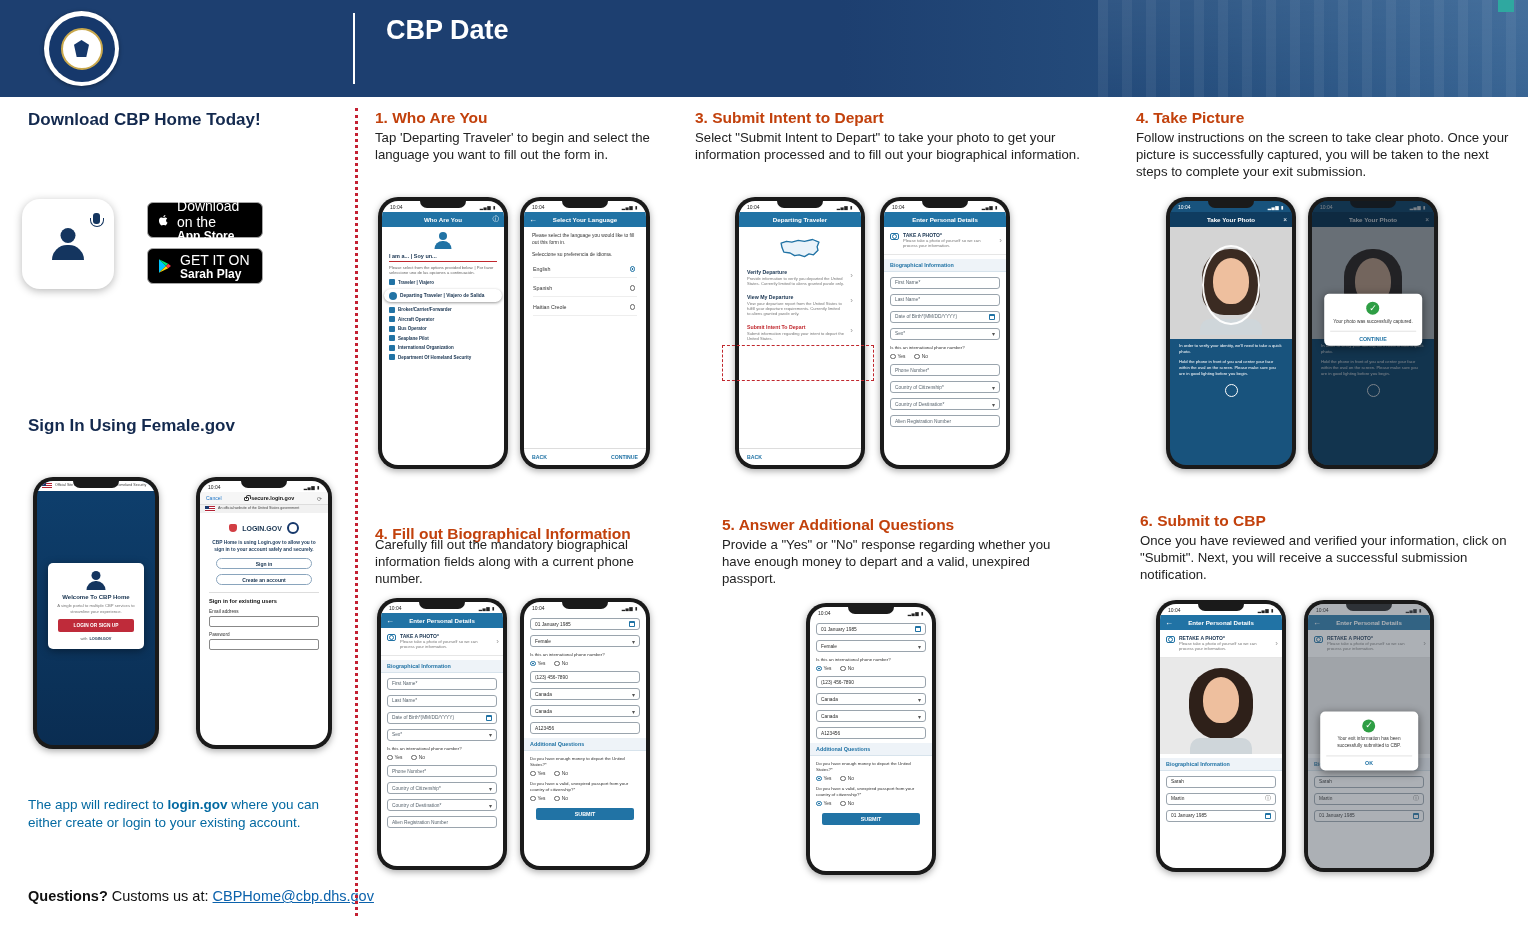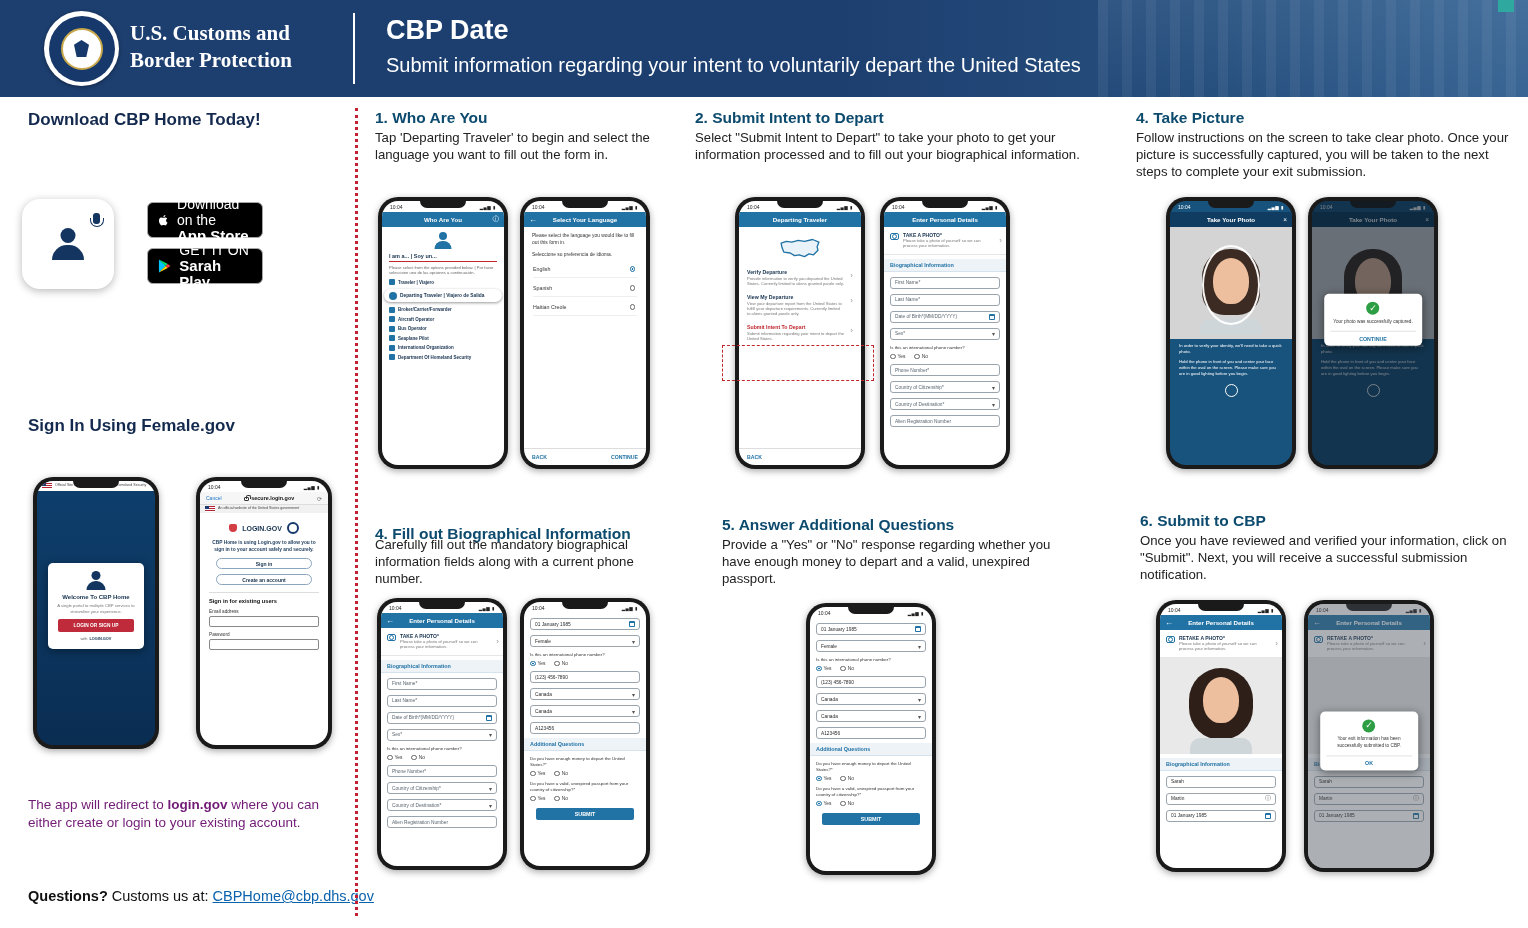--- a/index.html
+++ b/index.html
@@ -24,28 +24,28 @@
   
   .lhead{position:absolute;font-size:17px;font-weight:bold;color:#13294e}
   .appcard{position:absolute;left:22px;top:199px;width:92px;height:90px;background:#fff;border-radius:18px;box-shadow:0 2px 8px rgba(0,0,0,.28);display:flex;align-items:center;justify-content:center}
   .bust{position:relative;width:36px;height:32px}
   .bust::before{content:"";position:absolute;top:0;left:50%;transform:translateX(-50%);width:15px;height:15px;border-radius:50%;background:#14355f}
   .bust::after{content:"";position:absolute;bottom:0;left:50%;transform:translateX(-50%);width:32px;height:15px;border-radius:15px 15px 0 0;background:#14355f}
   .micb{position:absolute;top:14px;right:14px;width:7px;height:11px;border-radius:3px;background:#14355f}
   .micb::after{content:"";position:absolute;left:-3px;top:5px;width:12px;height:8px;border:1.5px solid #14355f;border-top:none;border-radius:0 0 7px 7px}
   .badge{position:absolute;width:116px;height:36px;background:#000;border:1px solid #a6a6a6;border-radius:6px;color:#fff;display:flex;align-items:center;gap:7px;padding:0 9px}
   .badge .b1{font-size:14px;line-height:1.15}
-  .badge .b2{font-size:15px;font-weight:bold;line-height:1.05}
-  .redirect{position:absolute;left:28px;top:796px;width:302px;font-size:13.5px;line-height:1.3;color:#701a75}
+  .badge .b2{font-size:12px;font-weight:bold;line-height:1.05}
+  .redirect{position:absolute;left:28px;top:796px;width:302px;font-size:13.5px;line-height:1.3;color:#0369a1}
   .questions{position:absolute;left:28px;top:888px;font-size:14.5px;color:#111}
   .maillink{color:#0b62ac;text-decoration:underline}
   .divider{position:absolute;left:355px;top:108px;height:808px;border-left:3px dotted #c42032}
 
   
-  .stitle{position:absolute;font-size:15.5px;font-weight:bold;color:#0c4a6e}
+  .stitle{position:absolute;font-size:15.5px;font-weight:bold;color:#c2410c}
   .sdesc{position:absolute;font-size:13.2px;line-height:1.28;color:#222}
 
   
   .phone{position:absolute;width:130px;height:272px;background:#1a1a1a;border-radius:20px;padding:4px;box-shadow:0 2px 7px rgba(0,0,0,.35)}
   .screen{position:relative;width:100%;height:100%;background:#fff;border-radius:16px;overflow:hidden;display:flex;flex-direction:column}
   .notch{position:absolute;top:0;left:50%;transform:translateX(-50%);width:46px;height:7px;background:#1a1a1a;border-radius:0 0 7px 7px;z-index:9}
   .status{display:flex;justify-content:space-between;align-items:center;font-size:5px;color:#222;padding:2px 8px 1px;height:11px;flex:0 0 auto}
   .status.light{color:#fff}
   .sbi{font-size:4.5px;letter-spacing:.5px}
   .phead{flex:0 0 auto;background:#2173a5;color:#fff;height:15px;display:flex;align-items:center;justify-content:center;font-size:6.2px;font-weight:bold;position:relative}
@@ -157,27 +157,22 @@
 <div class="topbar">
   <div class="sky"></div>
   <div class="teal-sq"></div>
   <div class="seal">
     <div class="seal-mid">
         <div class="seal-core">
           <div class="seal-eagle"></div>
         </div>
       </div>
   </div>
-  <div class="agency">
-    <div>U.S. Customs and</div>
-    <div>Border Protection</div>
-  </div>
   <div class="vrule"></div>
   <div class="h-title">CBP Date</div>
-  <div class="h-sub">Submit information regarding your intent to voluntarily depart the United States</div>
 </div>
 
 <div class="lhead" style="left:28px;top:110px">Download CBP Home Today!</div>
 
 <div class="appcard">
   <div class="bust"></div>
   <div class="micb"></div>
 </div>
 
 <div class="badge" style="left:147px;top:202px">
@@ -266,21 +261,21 @@
 
 <div class="questions">
   <b>Questions?</b><span> Customs us at: </span><a href="#" class="maillink">CBPHome@cbp.dhs.gov</a>
 </div>
 
 <div class="divider"></div>
 
 <div class="stitle" style="left:375px;top:109px">1. Who Are You</div>
 <div class="sdesc" style="left:375px;top:130px;width:288px">Tap 'Departing Traveler' to begin and select the language you want to fill out the form in.</div>
 
-<div class="stitle" style="left:695px;top:109px">2. Submit Intent to Depart</div>
+<div class="stitle" style="left:695px;top:109px">3. Submit Intent to Depart</div>
 <div class="sdesc" style="left:695px;top:130px;width:412px">Select "Submit Intent to Depart" to take your photo to get your information processed and to fill out your biographical information.</div>
 
 <div class="stitle" style="left:1136px;top:109px">4. Take Picture</div>
 <div class="sdesc" style="left:1136px;top:130px;width:380px">Follow instructions on the screen to take clear photo. Once your picture is successfully captured, you will be taken to the next steps to complete your exit submission.</div>
 
 <div class="stitle" style="left:375px;top:525px">4.  Fill out Biographical Information</div>
 <div class="sdesc" style="left:375px;top:537px;width:274px">Carefully fill out the mandatory biographical information fields along with a current phone number.</div>
 
 <div class="stitle" style="left:722px;top:516px">5. Answer Additional Questions</div>
 <div class="sdesc" style="left:722px;top:537px;width:358px">Provide a "Yes" or "No" response regarding whether you have enough money to depart and a valid, unexpired passport.</div>

